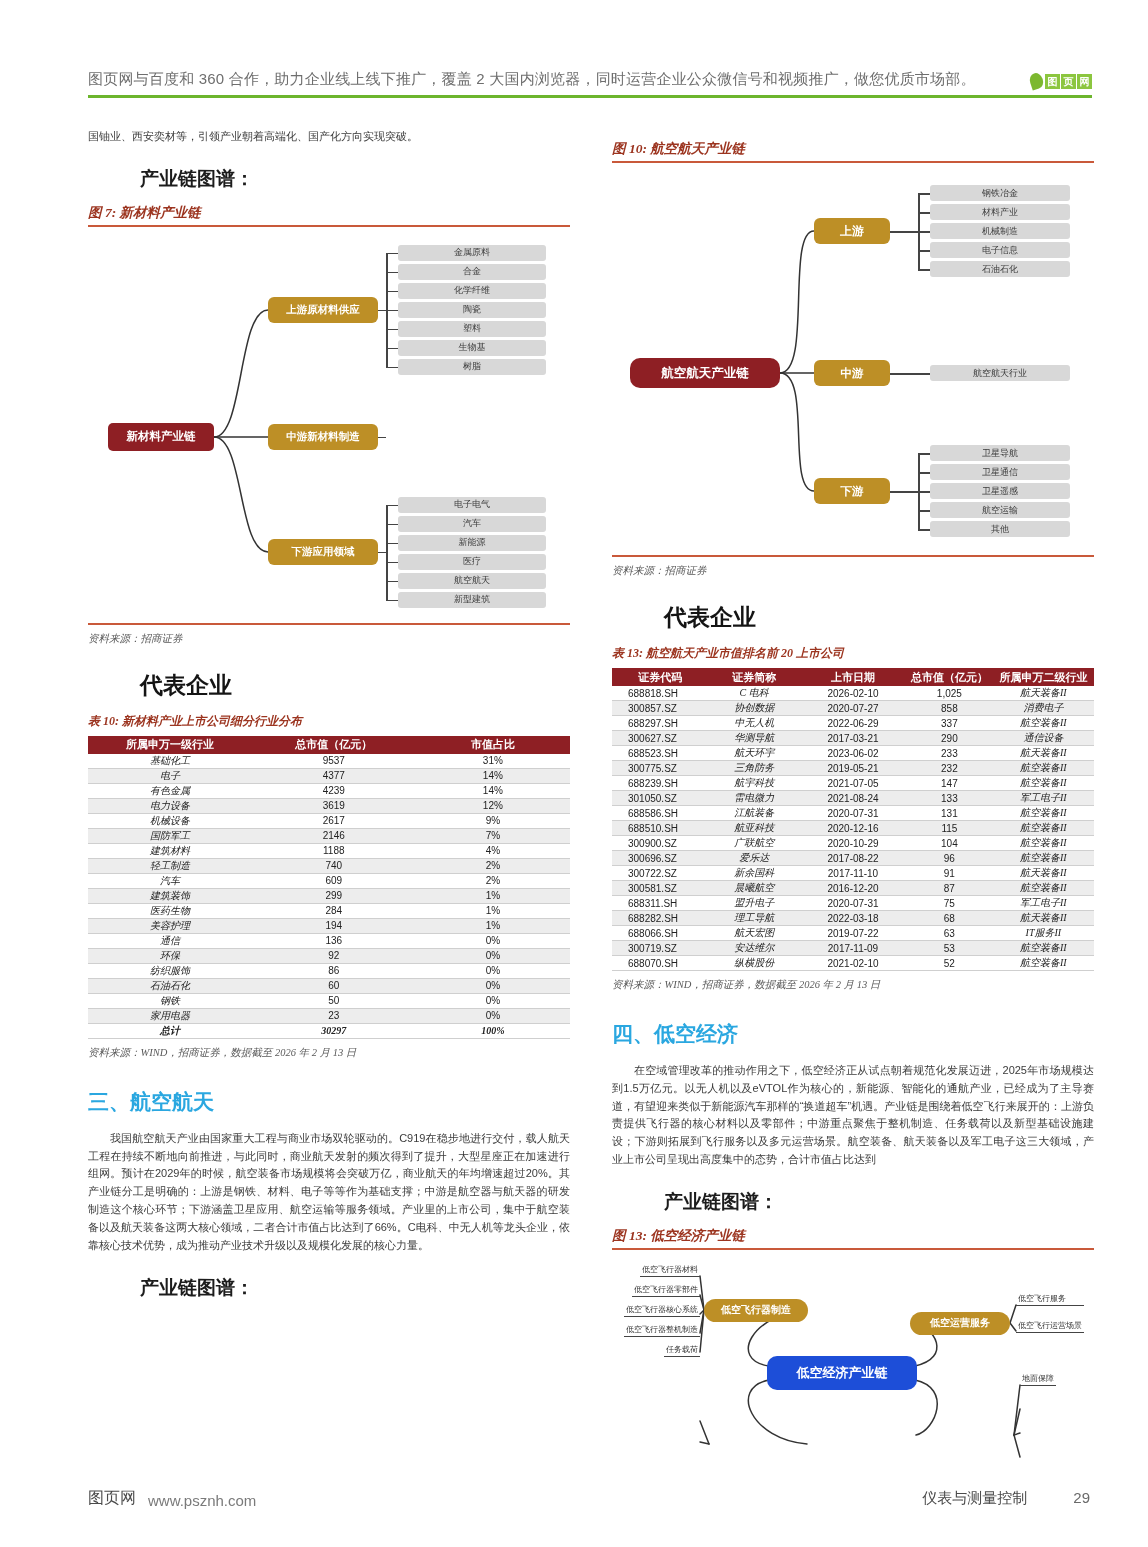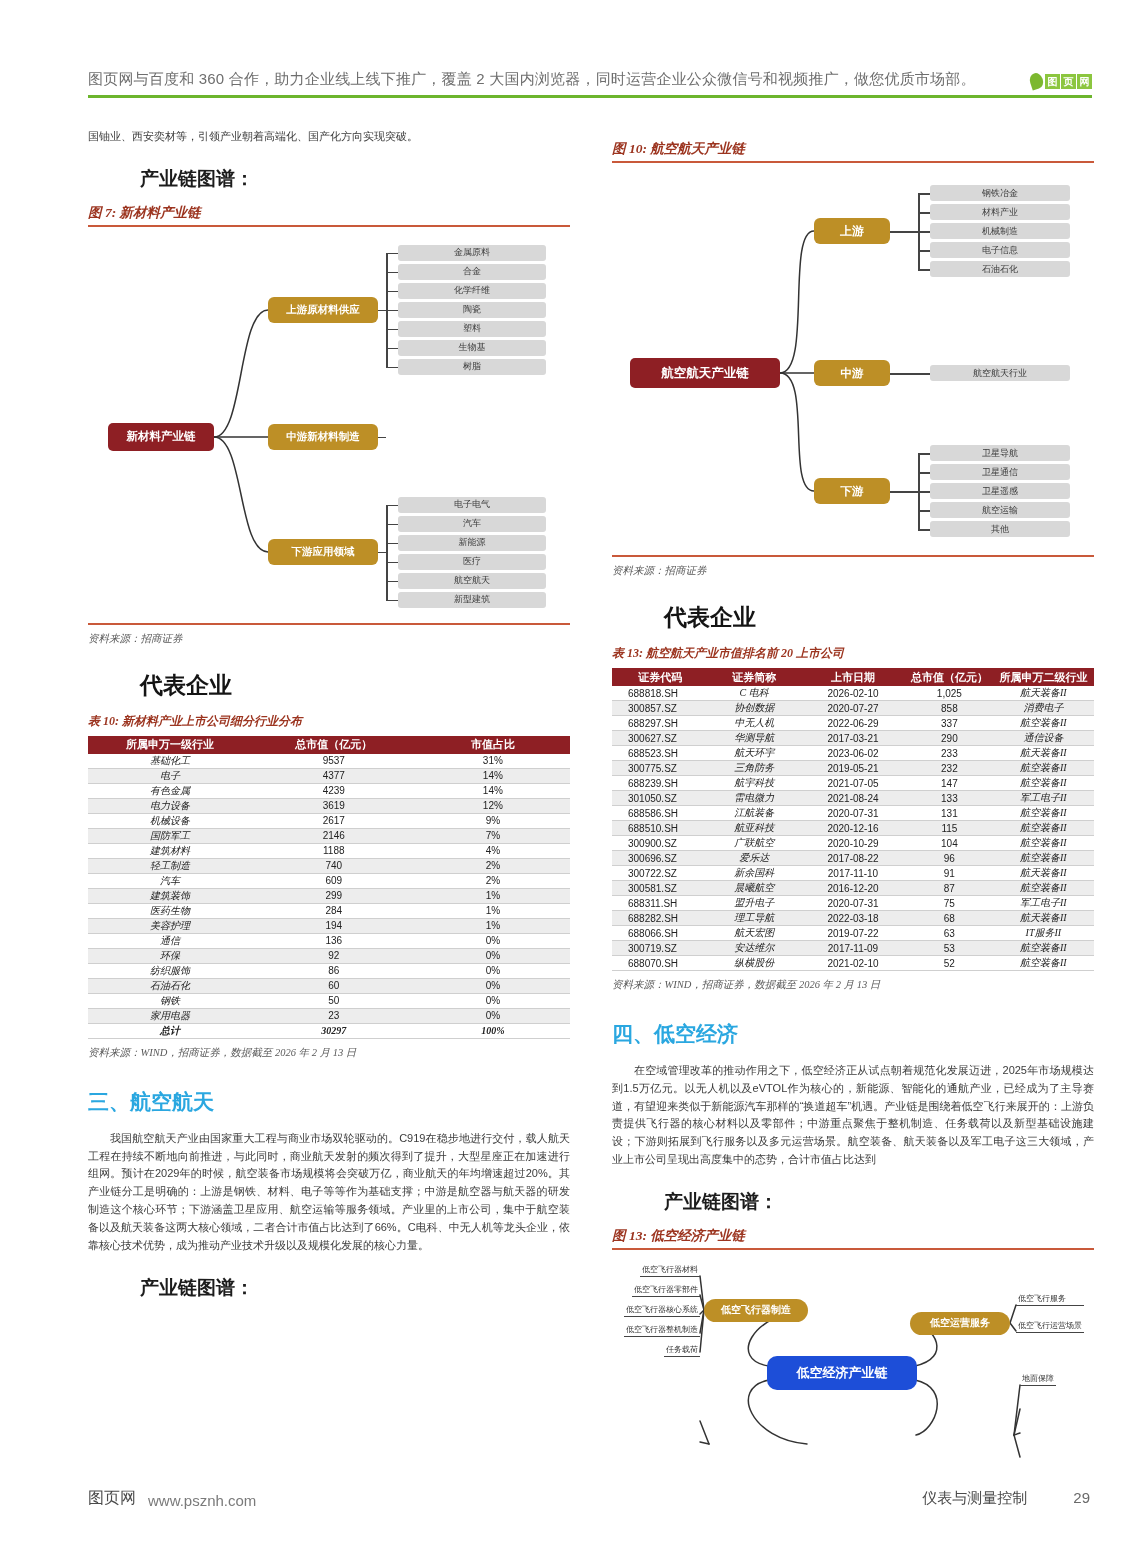--- a/index.html
+++ b/index.html
@@ -262,21 +262,21 @@
     <div class="col">
 
       <div class="figure" style="margin-top:12px;">
         <span class="figtitle">图 10: 航空航天产业链</span>
         <div class="diagram" id="fig10-diagram" style="width:448px;height:368px;">
           <svg class="connector" width="448" height="368">
             <path d="M154,196 C186,196 160,54 188,54"></path>
             <path d="M154,196 L188,196"></path>
             <path d="M154,196 C186,196 160,314 188,314"></path>
           </svg>
-          <div class="rootnode" style="left:4px;top:181px;width:150px;height:30px;font-size:12.5px;">航空航天产业链</div>
+          <div class="rootnode" style="left:4px;top:181px;width:150px;height:30px;font-size:12.5px;border-radius:10px;">航空航天产业链</div>
           <div class="branch w28" style="left:188px;top:41px;width:76px;height:26px;font-size:12px;">上游</div>
           <div class="branch w28" style="left:188px;top:183px;width:76px;height:26px;font-size:11.5px;">中游</div>
           <div class="branch w28" style="left:188px;top:301px;width:76px;height:26px;font-size:11.5px;">下游</div>
           <div class="leafstack lw140" style="left:304px;top:8px;">
               <div class="leaf">钢铁冶金</div>
               <div class="leaf">材料产业</div>
               <div class="leaf">机械制造</div>
               <div class="leaf">电子信息</div>
               <div class="leaf">石油石化</div>
             </div>

